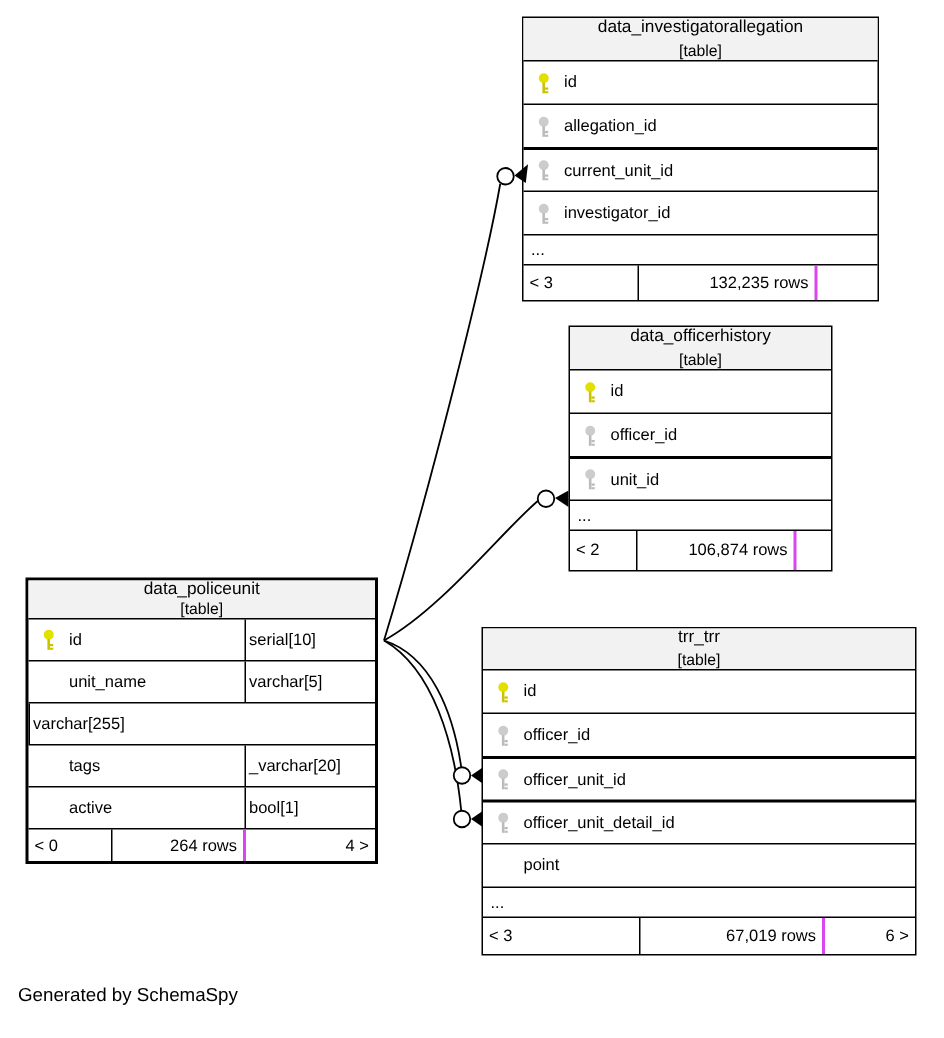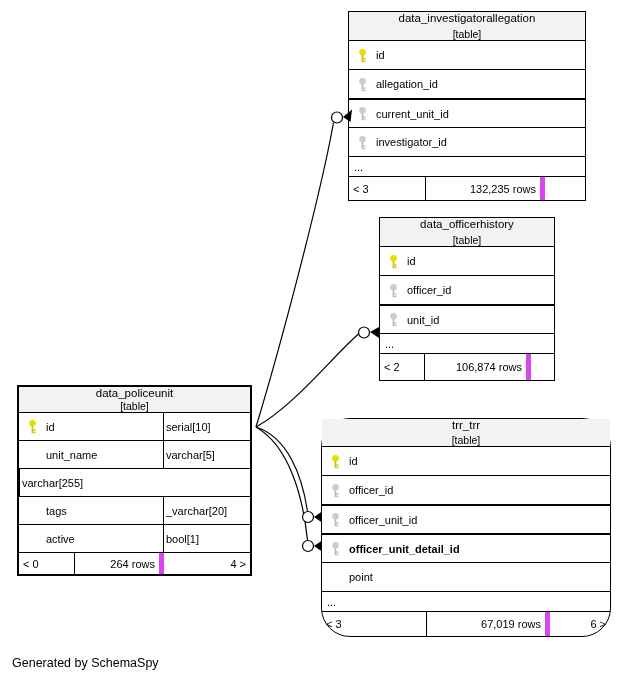--- a/index.html
+++ b/index.html
@@ -60,21 +60,21 @@
     display: flex; align-items: center;
     border-top: 1px solid #000000;
     height: 20px;
     padding-left: 5px;
     font-size: 11px;
   }
 
   .ftr { display: flex; border-top: 1px solid #000000; }
   .fc { display: flex; align-items: center; padding: 0 4px; font-size: 11px; white-space: nowrap; }
   .fc1 { justify-content: flex-start; flex: none; }
-  .fc2 { justify-content: flex-end; flex: none; border-left: 1px solid #000000; border-right: 5px solid #d946ef; }
+  .fc2 { justify-content: flex-end; flex: none; border-left: 1px solid #000000; border-right: 2px solid #d946ef; }
   .fc3 { justify-content: flex-end; flex: 1; }
 
   
   .t-a .hdr { height: 28px; }  .t-a .row { height: 29px; }  .t-a .ftr { height: 24px; }
   .t-b .hdr { height: 28px; }  .t-b .row { height: 29px; }  .t-b .ftr { height: 27px; }
   .t-c .hdr { height: 25px; }  .t-c .row { height: 28px; }  .t-c .ftr { height: 22px; }
   .t-d .hdr { height: 27px; }  .t-d .row { height: 29px; }  .t-d .ftr { height: 25px; }
 
   
   .key-pk { fill: #e3e000; }
@@ -251,21 +251,21 @@
       </span>
       <span class="tcol">bool[1]</span>
     </div>
     <div class="ftr">
       <span class="fc fc1" style="width:55px;">&lt; 0</span>
       <span class="fc fc2" style="width:90px;">264 rows</span>
       <span class="fc fc3">4 &gt;</span>
     </div>
   </div>
 
-  <div class="tbl t-d" style="left:321px; top:418px; width:290px;border-radius:29px;">
+  <div class="tbl t-d" style="left:321px; top:418px; width:290px;">
     <div class="hdr">
       <span class="nm">trr_trr</span>
       <span class="kind">[table]</span>
     </div>
     <div class="row">
       <span class="kc">
           <svg width="9" height="15" viewBox="0 0 9 15">
             <circle class="key-pk" cx="4.5" cy="4.2" r="3.3"></circle>
             <rect class="key-pk-dark" x="3.6" y="7" width="1.7" height="7.2"></rect>
             <rect class="key-pk-dark" x="5.3" y="10.3" width="2.2" height="1.5"></rect>
@@ -289,21 +289,21 @@
       <span class="kc">
           <svg width="9" height="15" viewBox="0 0 9 15">
             <circle class="key-fk" cx="4.5" cy="4.2" r="3.3"></circle>
             <rect class="key-fk-dark" x="3.6" y="7" width="1.7" height="7.2"></rect>
             <rect class="key-fk-dark" x="5.3" y="10.3" width="2.2" height="1.5"></rect>
             <rect class="key-fk-dark" x="5.3" y="12.8" width="2.2" height="1.4"></rect>
           </svg>
         </span>
       <span class="cn">officer_unit_id</span>
     </div>
-    <div class="row" style="border-top-width:2px;font-weight:bold;">
+    <div class="row" style="border-top-width:2px;">
       <span class="kc">
           <svg width="9" height="15" viewBox="0 0 9 15">
             <circle class="key-fk" cx="4.5" cy="4.2" r="3.3"></circle>
             <rect class="key-fk-dark" x="3.6" y="7" width="1.7" height="7.2"></rect>
             <rect class="key-fk-dark" x="5.3" y="10.3" width="2.2" height="1.5"></rect>
             <rect class="key-fk-dark" x="5.3" y="12.8" width="2.2" height="1.4"></rect>
           </svg>
         </span>
       <span class="cn">officer_unit_detail_id</span>
     </div>

